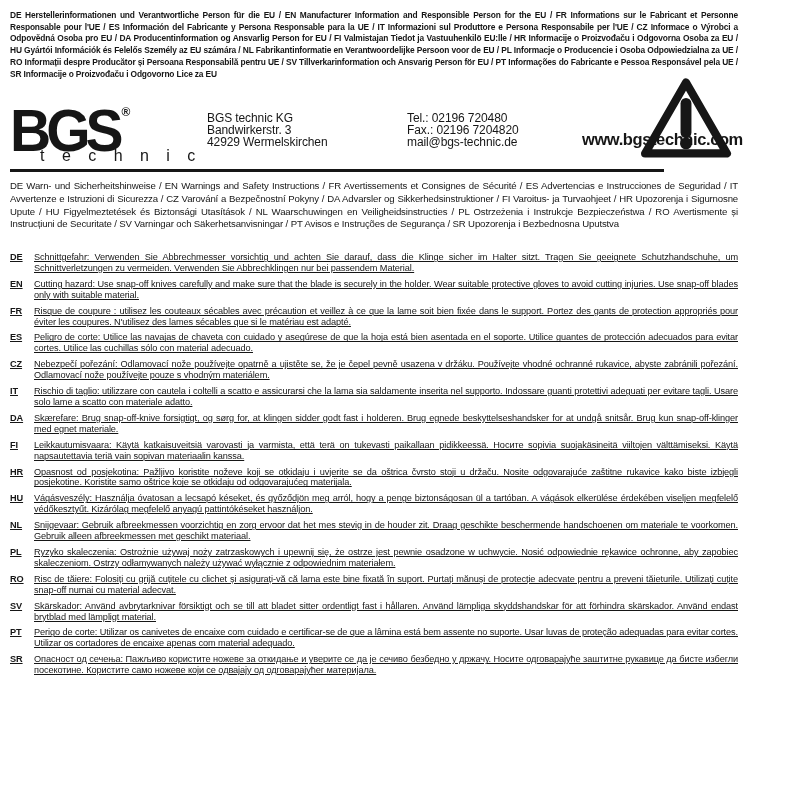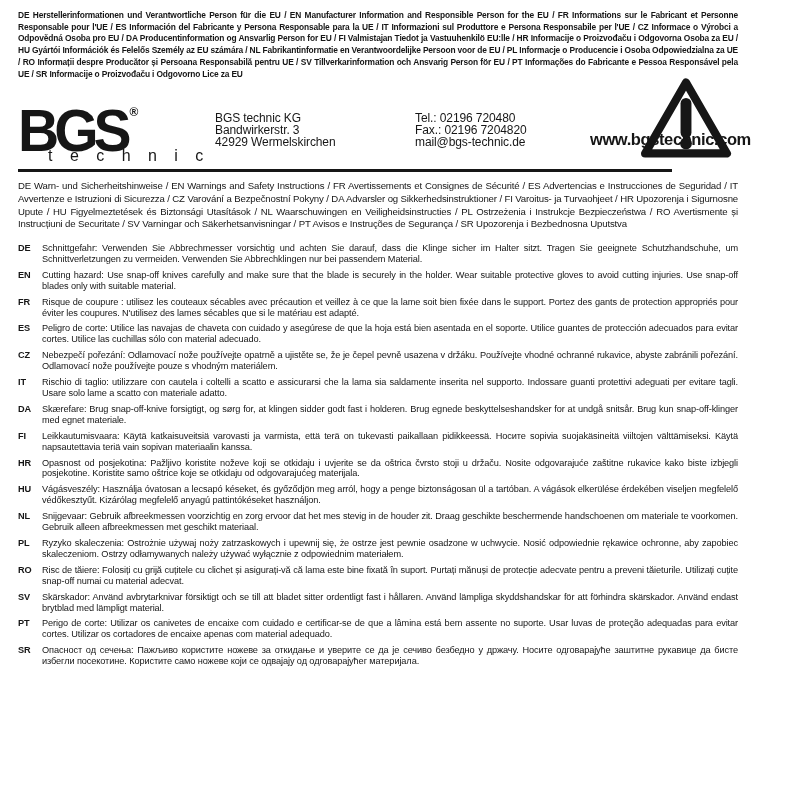--- a/index.html
+++ b/index.html
@@ -6,21 +6,21 @@
   html, body { width: 800px; background: #ffffff; }
   body {
     font-family: "Liberation Sans", sans-serif;
     color: #161616;
     -webkit-font-smoothing: antialiased;
   }
   .page {
     position: relative;
     width: 756px;
     height: 800px;
-    padding: 10px 18px 0 18px;
+    padding: 10px 18px 0 10px;
     overflow: hidden;
   }
   
   .top-header {
     font-size: 8.4px;
     line-height: 11.7px;
     font-weight: bold;
     letter-spacing: -0.15px;
     text-align: justify;
   }
@@ -96,21 +96,22 @@
   .warnings-header {
     margin-top: 8px;
     font-size: 9.6px;
     line-height: 12.7px;
     font-weight: normal;
     letter-spacing: -0.15px;
     text-align: justify;
   }
   
   .items {
-    margin-top: 12px;
+    margin-top: 21px;
+    text-decoration: underline;
   }
   .item {
     display: grid;
     grid-template-columns: 24px 1fr;
     font-size: 9.2px;
     line-height: 10.9px;
     letter-spacing: -0.1px;
     margin-bottom: 5px;
   }
   .item .code { font-weight: bold; }

